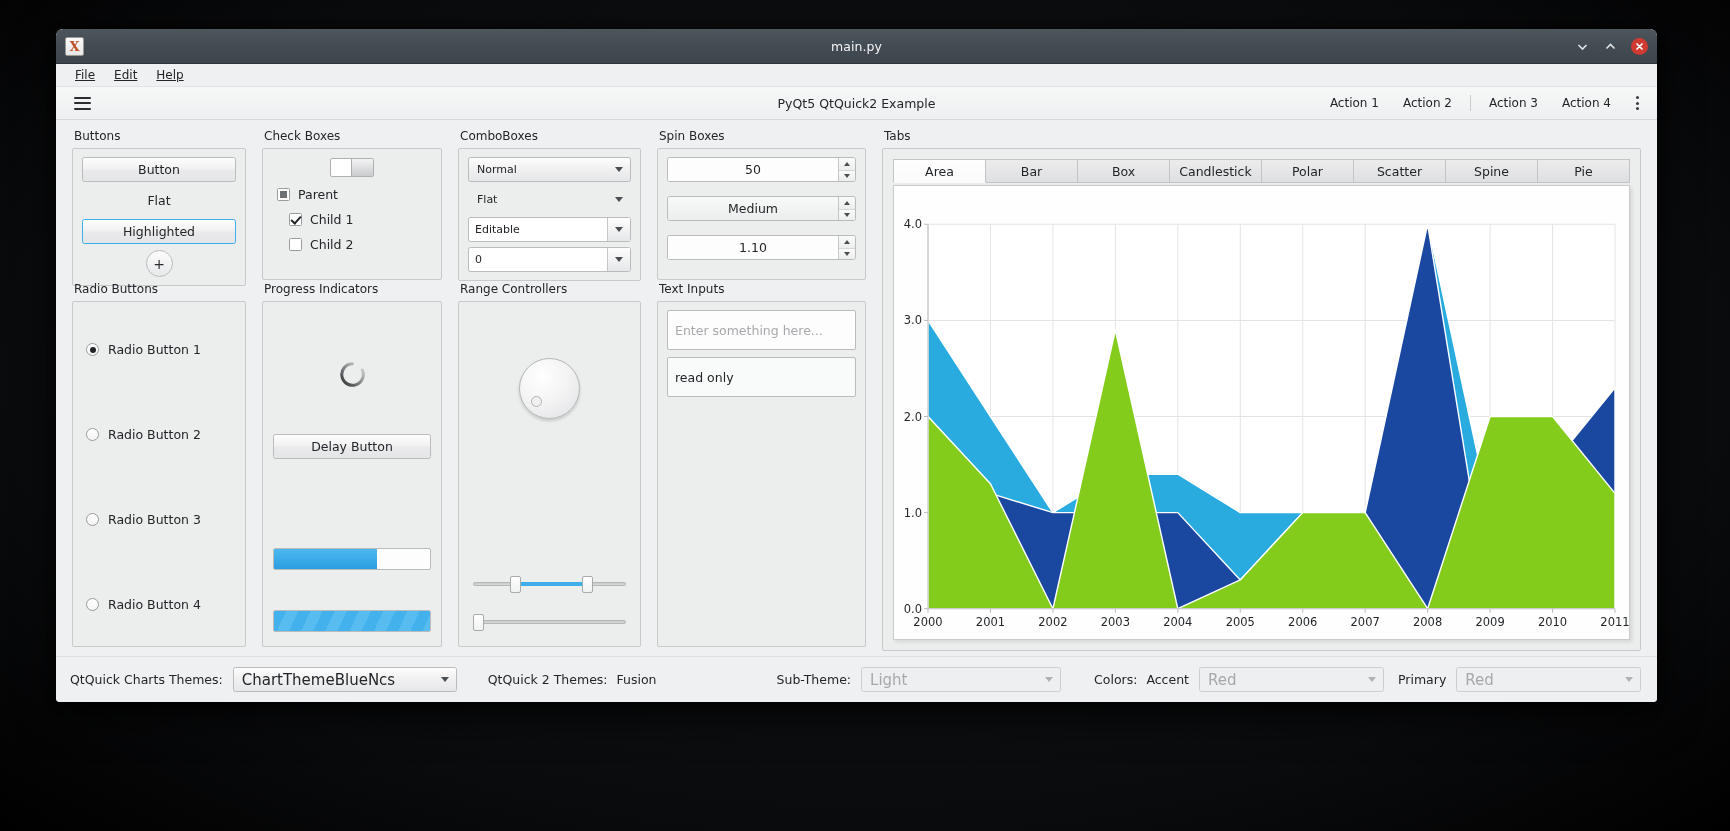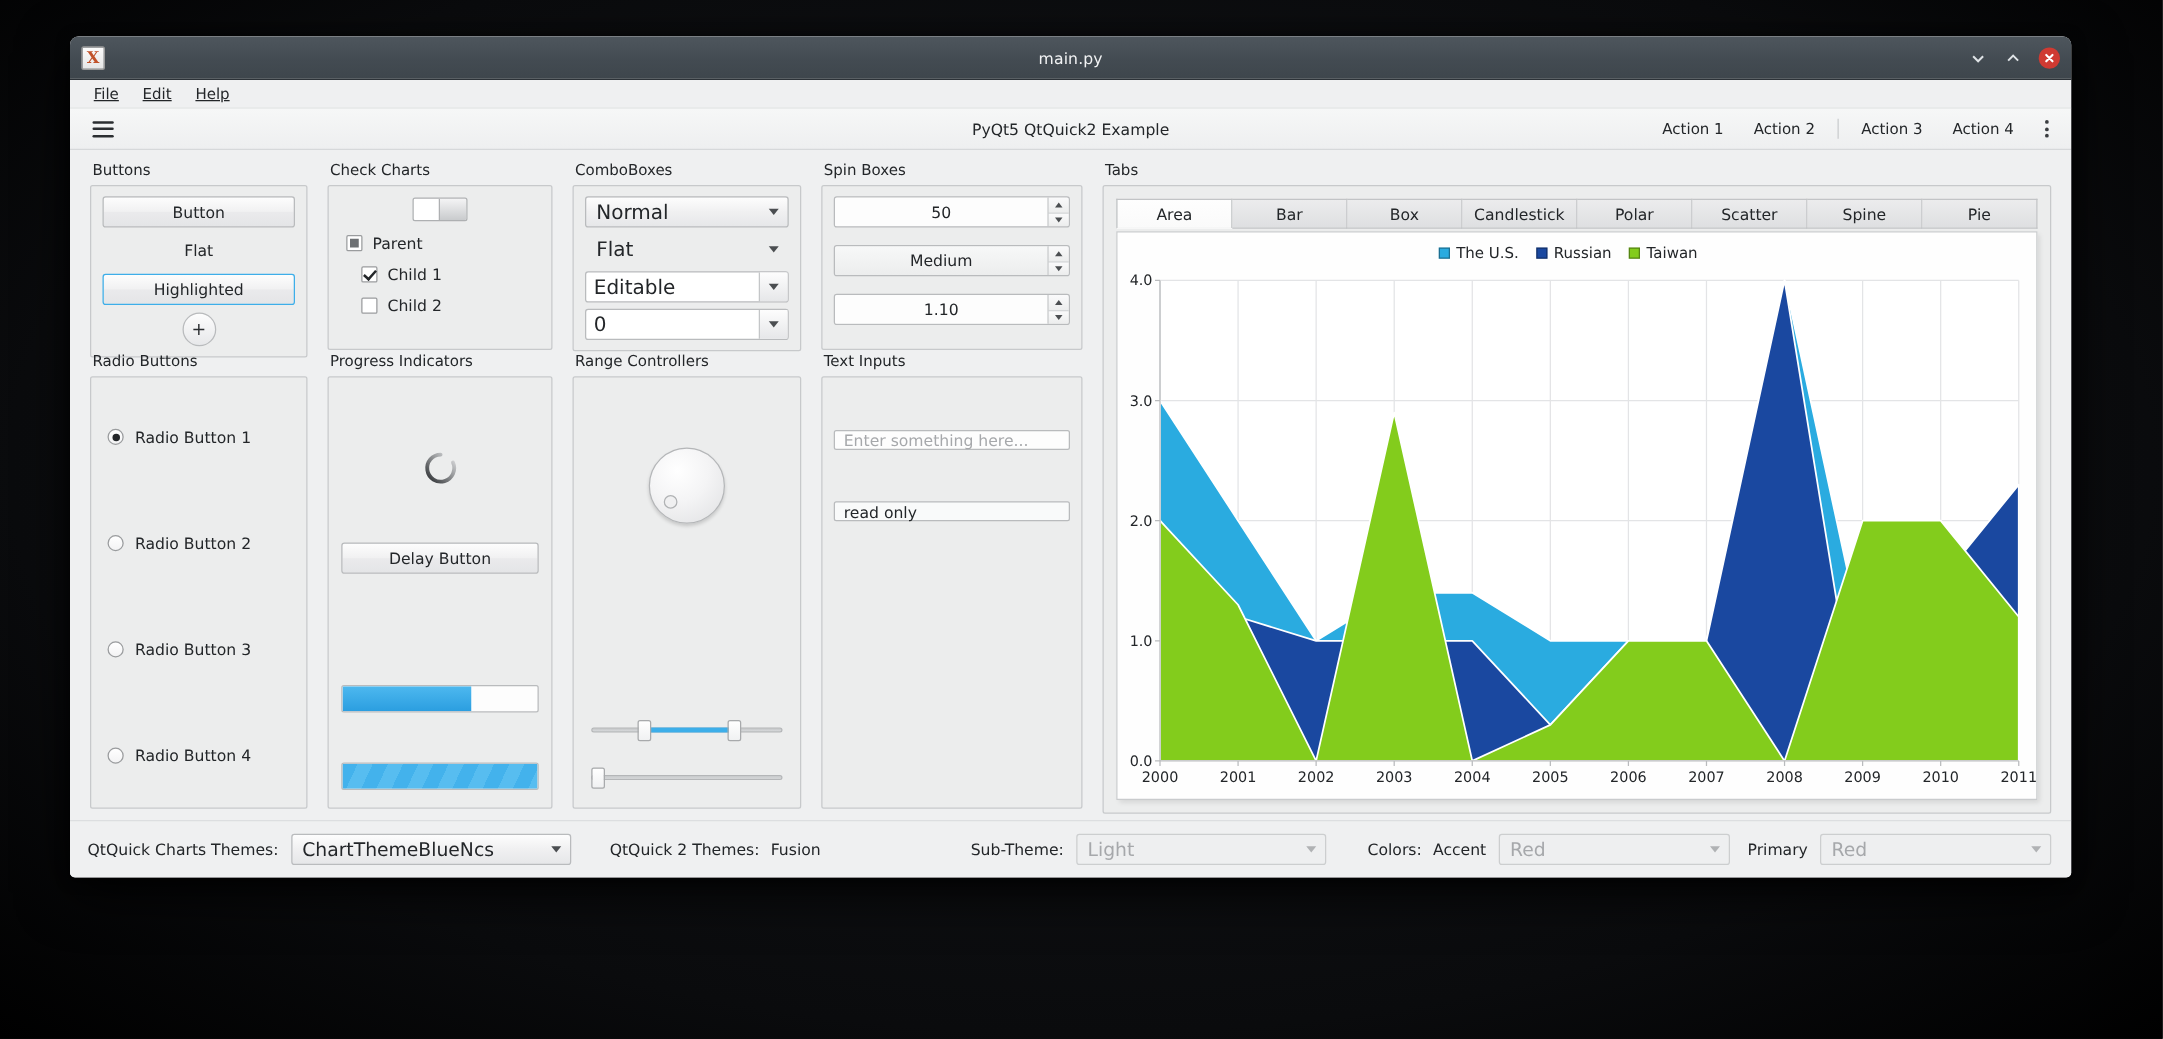--- a/index.html
+++ b/index.html
@@ -145,21 +145,21 @@
   .cbox.checked::after {
     content: ""; display: block; width: 4px; height: 8px;
     border: solid #232629; border-width: 0 2px 2px 0;
     transform: rotate(42deg); margin-top: -2px;
   }
   
   .combo {
     height: 25px; display: flex; align-items: center;
     border: 1px solid #b9bbbd; border-radius: 2.5px;
     background: linear-gradient(180deg,#fdfdfd 0%, #f0f0f1 50%, #e6e7e9 100%);
-    font-size: 16px; color: #232629; padding-left: 8px;
+    font-size: 11px; color: #232629; padding-left: 8px;
   }
   .combo.flat { border-color: transparent; background: transparent; }
   .combo .cb-label { flex: 1 1 auto; }
   .combo .arrow {
     width: 22px; display: flex; align-items: center; justify-content: center;
   }
   .combo.editable { background: #fff; padding-left: 6px; }
   .combo.editable .editfield { flex: 1 1 auto; background: #fff; }
   .combo.editable .arrow {
     height: 100%; border-left: 1px solid #c4c6c8;
@@ -225,23 +225,23 @@
     background: linear-gradient(180deg,#c6c8ca,#d8dadc); border: 1px solid #b4b6b8;
   }
   .slider .prog { position: absolute; height: 4px; border-radius: 2px; background: #3daee9; }
   .slider .hand {
     position: absolute; width: 11px; height: 17px; border-radius: 2px;
     background: linear-gradient(180deg,#ffffff,#f0f1f2);
     border: 1px solid #a8aaac;
   }
   
   .tinput {
-    height: 16px; border: 1px solid #b9bbbd; border-radius: 2px;
+    height: 40px; border: 1px solid #b9bbbd; border-radius: 2px;
     background: #fdfdfd; display: flex; align-items: center;
-    padding: 0 7px; font-size: 12.5px; color: #232629; margin-top: 34px;
+    padding: 0 7px; font-size: 12.5px; color: #232629;
   }
   .tinput.ph { color: #a6a8ab; }
   .tinput.ro { background: #f9fafa; }
   .tarea {
     flex: 1 1 auto; font-size: 12.5px; color: #a6a8ab;
     padding: 4px 0 0 10px; position: relative;
   }
   .caret {
     position: absolute; left: 8px; top: 4px; width: 1px; height: 15px; background: #232629;
   }
@@ -362,21 +362,21 @@
                 <div style="padding:8px 9px; display:flex; flex-direction:column; gap:6px; align-items:center;">
                   <div class="qbtn" style="width:100%;">Button</div>
                   <div class="qbtn flat" style="width:100%;">Flat</div>
                   <div class="qbtn hl" style="width:100%;">Highlighted</div>
                   <div class="round-btn">+</div>
                 </div>
               </div>
             </div>
 
             <div class="gb" style="width:196px;">
-              <div class="gb-title">Check Charts</div>
+              <div class="gb-title">Check Boxes</div>
               <div class="gb-frame">
                 <div style="padding:9px 14px; display:flex; flex-direction:column; gap:10px;text-align:right;">
                   <div style="display:flex; justify-content:center;">
                     <div class="switch">
                         <div class="knob"></div>
                       </div>
                   </div>
                   <div class="cbrow">
                     <div class="cbox partial"></div>
                     <span>Parent</span>
@@ -567,34 +567,20 @@
               <div class="tab">Bar</div>
               <div class="tab">Box</div>
               <div class="tab">Candlestick</div>
               <div class="tab">Polar</div>
               <div class="tab">Scatter</div>
               <div class="tab">Spine</div>
               <div class="tab">Pie</div>
             </div>
 
             <div id="chartwrap">
-              <div id="legend">
-                <span class="lg">
-                  <span class="sw" style="background:#2aabe0"></span>
-                  <span>The U.S.</span>
-                </span>
-                <span class="lg">
-                  <span class="sw" style="background:#1a48a0"></span>
-                  <span>Russian</span>
-                </span>
-                <span class="lg">
-                  <span class="sw" style="background:#83cc1c"></span>
-                  <span>Taiwan</span>
-                </span>
-              </div>
               <svg id="chart-svg" width="100%" height="100%" preserveAspectRatio="none" viewBox="0 0 735 449">
                   <rect x="34" y="38" width="687" height="381" fill="#ffffff"></rect>
                   <line x1="34" y1="419" x2="721" y2="419" stroke="#e3e4e6" stroke-width="1"></line>
                   <line x1="34" y1="323.75" x2="721" y2="323.75" stroke="#e3e4e6" stroke-width="1"></line>
                   <line x1="34" y1="228.5" x2="721" y2="228.5" stroke="#e3e4e6" stroke-width="1"></line>
                   <line x1="34" y1="133.25" x2="721" y2="133.25" stroke="#e3e4e6" stroke-width="1"></line>
                   <line x1="34" y1="38" x2="721" y2="38" stroke="#e3e4e6" stroke-width="1"></line>
                   <line x1="34" y1="38" x2="34" y2="419" stroke="#e3e4e6" stroke-width="1"></line>
                   <line x1="96.45454545454545" y1="38" x2="96.45454545454545" y2="419" stroke="#e3e4e6" stroke-width="1"></line>
                   <line x1="158.9090909090909" y1="38" x2="158.9090909090909" y2="419" stroke="#e3e4e6" stroke-width="1"></line>

